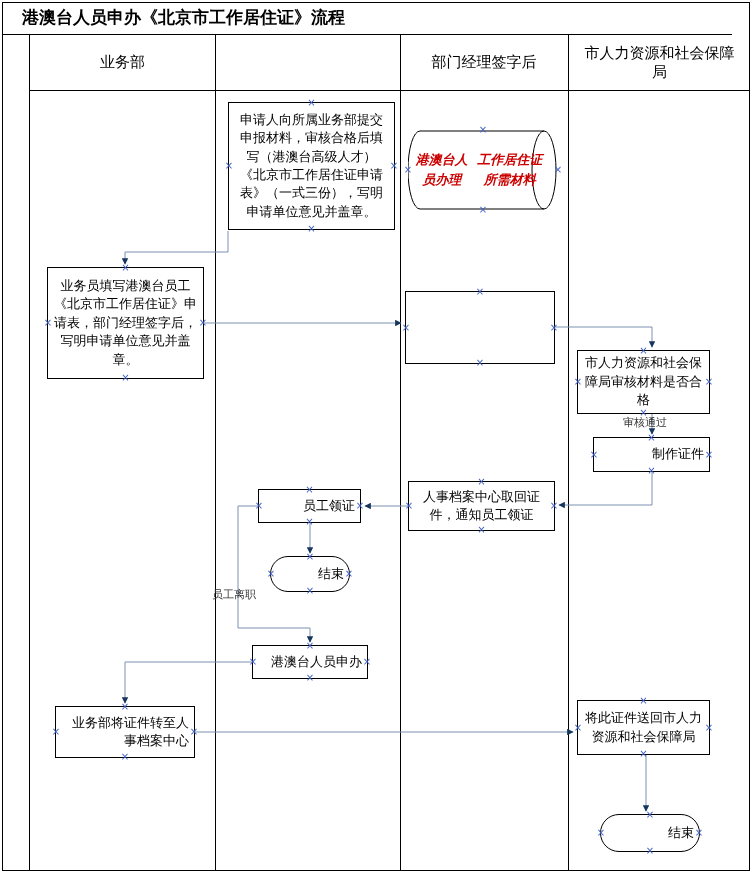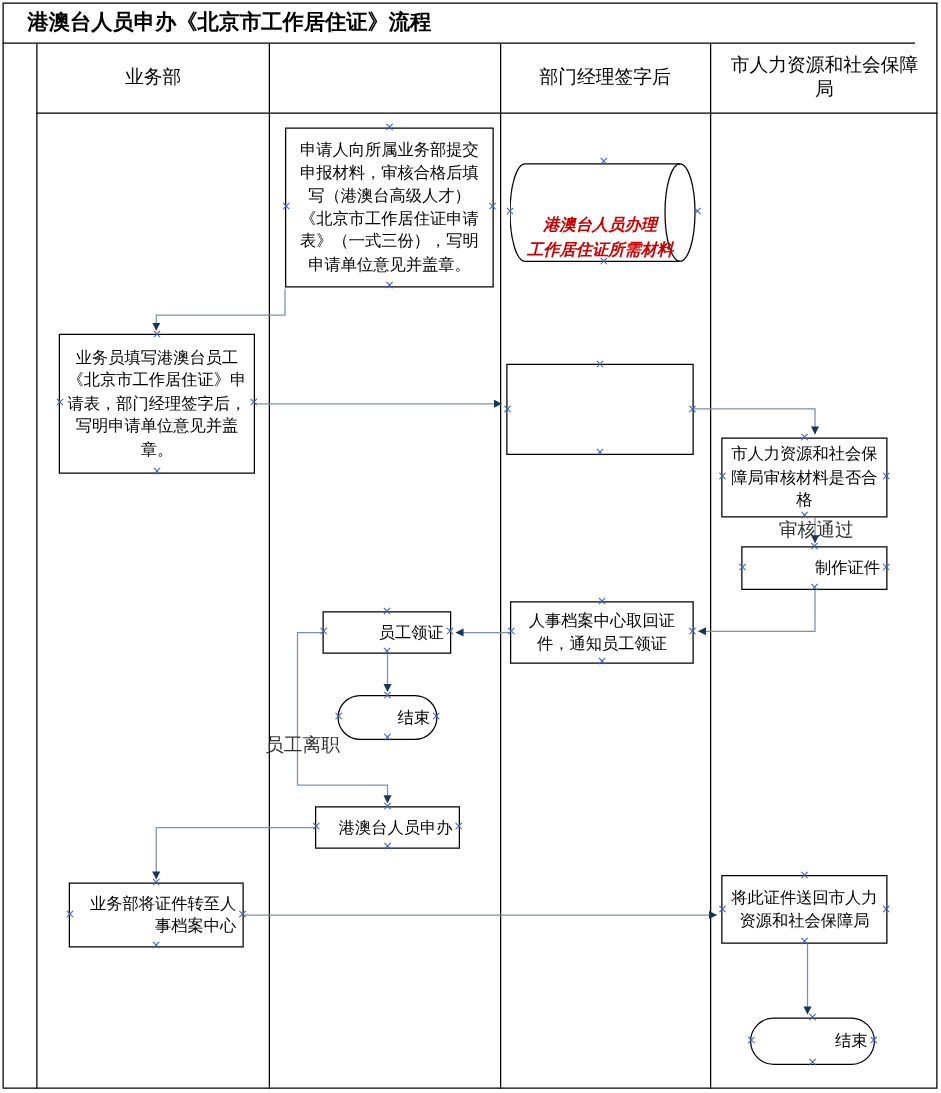--- a/index.html
+++ b/index.html
@@ -36,25 +36,25 @@
   #n-retrieve{left:408px;top:481px;width:147px;height:50px}
   #n-receive{left:258px;top:489px;width:103px;height:34px}
   #n-end1{left:270px;top:556px;width:80px;height:36px}
   #n-return{left:252px;top:645px;width:116px;height:34px}
   #n-transfer{left:55px;top:706px;width:140px;height:52px}
   #n-sendback{left:577px;top:700px;width:133px;height:55px}
   #n-end2{left:600px;top:814px;width:100px;height:38px}
 
   #n-cyl{left:408px;top:130px;width:150px;height:80px;background:transparent;}
   #n-cyl svg{position:absolute;left:0;top:0;}
-  .cyl-text{position:absolute;left:4px;top:0;right:10px;bottom:0;display:flex;flex-direction:column;
+  .cyl-text{position:absolute;left:4px;top:0;right:10px;bottom:0;display:flex;
             align-items:center;justify-content:flex-end;color:#cc0000;font-weight:bold;font-style:italic;
             font-size:13px;line-height:1.55;text-align:center;}
 
-  .edge-label{position:absolute;z-index:5;font-size:15px;color:#333;}
+  .edge-label{position:absolute;z-index:5;font-size:11px;color:#333;}
   #lbl-approved{left:623px;top:415px;}
   #lbl-leave{left:212px;top:587px;text-align:center;}
 
   .cp{position:absolute;color:#3f5fc4;font-size:10px;line-height:1;pointer-events:none;
       font-family:"DejaVu Sans",sans-serif;transform:translate(-50%,-50%);z-index:6;}
   .cp-t{left:50%;top:0}
   .cp-b{left:50%;top:100%}
   .cp-l{left:0;top:50%}
   .cp-r{left:100%;top:50%}
 </style>

